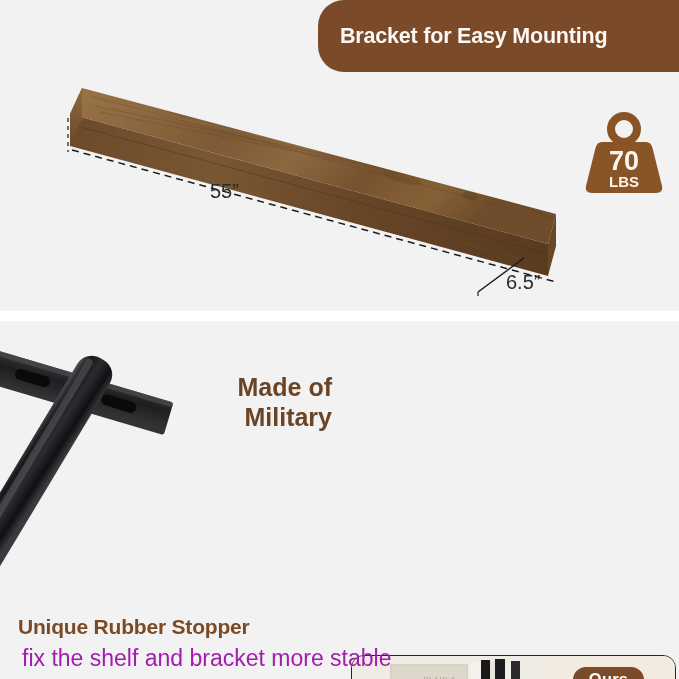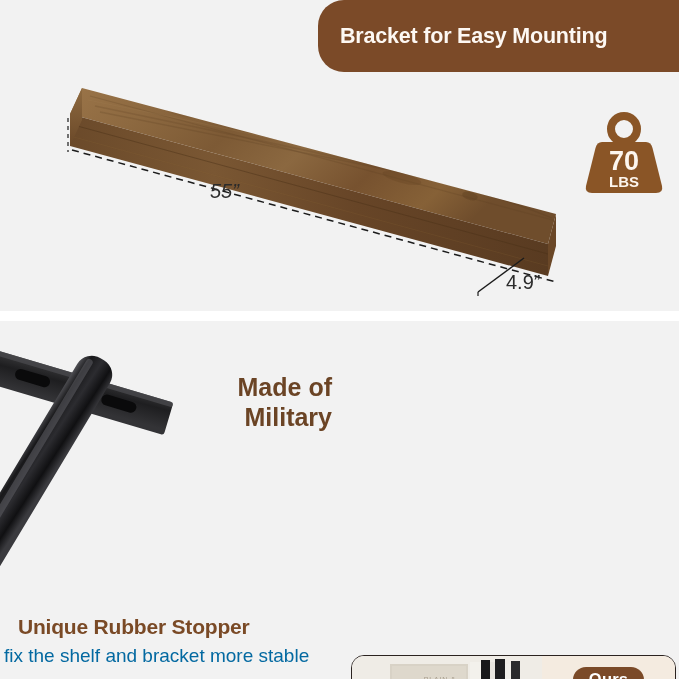--- a/index.html
+++ b/index.html
@@ -11,40 +11,40 @@
 
   .header-banner{position:absolute;left:318px;top:0;width:380px;height:72px;
     background:#7b4a28;border-radius:0 0 0 26px;border-top-left-radius:26px;
     display:flex;align-items:center;justify-content:flex-start;padding-left:22px;box-sizing:border-box;}
   .header-banner .htxt{color:#fdf8f3;font-size:21.5px;font-weight:bold;line-height:1.16;letter-spacing:-0.2px;}
 
   
   .shelf-wrap{position:absolute;left:0px;top:0px;width:600px;height:300px;}
   .shelf-svg{position:absolute;left:0;top:0;}
 
-  .dim-len{position:absolute;left:210px;top:180px;font-size:20px;color:#2b2b2b;font-weight:500;font-style:italic;}
+  .dim-len{position:absolute;left:210px;top:180px;font-size:20px;color:#2b2b2b;font-weight:500;}
   .dim-dep{position:absolute;left:506px;top:271px;font-size:20px;color:#2b2b2b;font-weight:500;}
 
   
   .weight-badge{position:absolute;left:578px;top:112px;width:92px;height:86px;}
 
   
   .divider{position:absolute;left:0;top:311px;width:679px;height:10px;background:#ffffff;}
 
   
   .bottom-section{position:absolute;left:0;top:321px;width:679px;height:358px;background:#f2f2f2;overflow:hidden;}
 
   .bracket-area{position:absolute;left:0;top:0;width:345px;height:358px;}
   .bracket-svg{position:absolute;left:0;top:0;}
 
   .mil-txt{position:absolute;left:152px;top:373px;width:180px;text-align:right;
     color:#6b4425;font-size:25px;font-weight:bold;line-height:1.18;}
 
   .rub-title{position:absolute;left:18px;top:615px;color:#7a4a26;font-size:21px;font-weight:bold;letter-spacing:-0.2px;}
-  .rub-sub{position:absolute;left:4px;top:645px;color:#0369a1;font-size:19px;}
+  .rub-sub{position:absolute;left:22px;top:645px;color:#a21caf;font-size:23px;}
 
   
   .cmp-card{position:absolute;border:1px solid #2b2320;border-radius:13px;overflow:hidden;display:flex;}
   .cmp-ours{left:351px;top:334px;width:323px;height:163px;}
   .cmp-photo{position:relative;width:190px;height:100%;overflow:hidden;}
   .cmp-info{flex:1;display:flex;flex-direction:column;align-items:center;justify-content:flex-start;padding-top:11px;box-sizing:border-box;}
   .cmp-ours .cmp-info{background:#f4ebe0;}
 
   .pill{border-radius:999px;padding:3px 16px 4px 16px;font-size:16.5px;font-weight:bold;color:#fff;letter-spacing:0.2px;}
   .pill-ours{background:#7b4a28;}
@@ -109,21 +109,21 @@
 
         <polygon points="556,214 548,244 548,276 556,246" fill="#6a4727"></polygon>
 
         <line x1="72" y1="150" x2="556" y2="282" stroke="#1c1c1c" stroke-width="1.5" stroke-dasharray="7,5"></line>
         <line x1="68" y1="118" x2="68" y2="152" stroke="#1c1c1c" stroke-width="1.2" stroke-dasharray="4,4"></line>
 
         <line x1="478" y1="292" x2="524" y2="258" stroke="#1c1c1c" stroke-width="1.5"></line>
         <line x1="478" y1="292" x2="478" y2="300" stroke="#1c1c1c" stroke-width="1.2" stroke-dasharray="4,4"></line>
       </svg>
       <div class="dim-len">55”</div>
-      <div class="dim-dep">4.9”</div>
+      <div class="dim-dep">6.5”</div>
     </div>
 
     <div class="header-banner">
       <div>
         <div class="htxt">Bracket for Easy Mounting</div>
       </div>
     </div>
 
     <div class="weight-badge">
       <svg width="92" height="86" viewBox="0 0 92 86">

